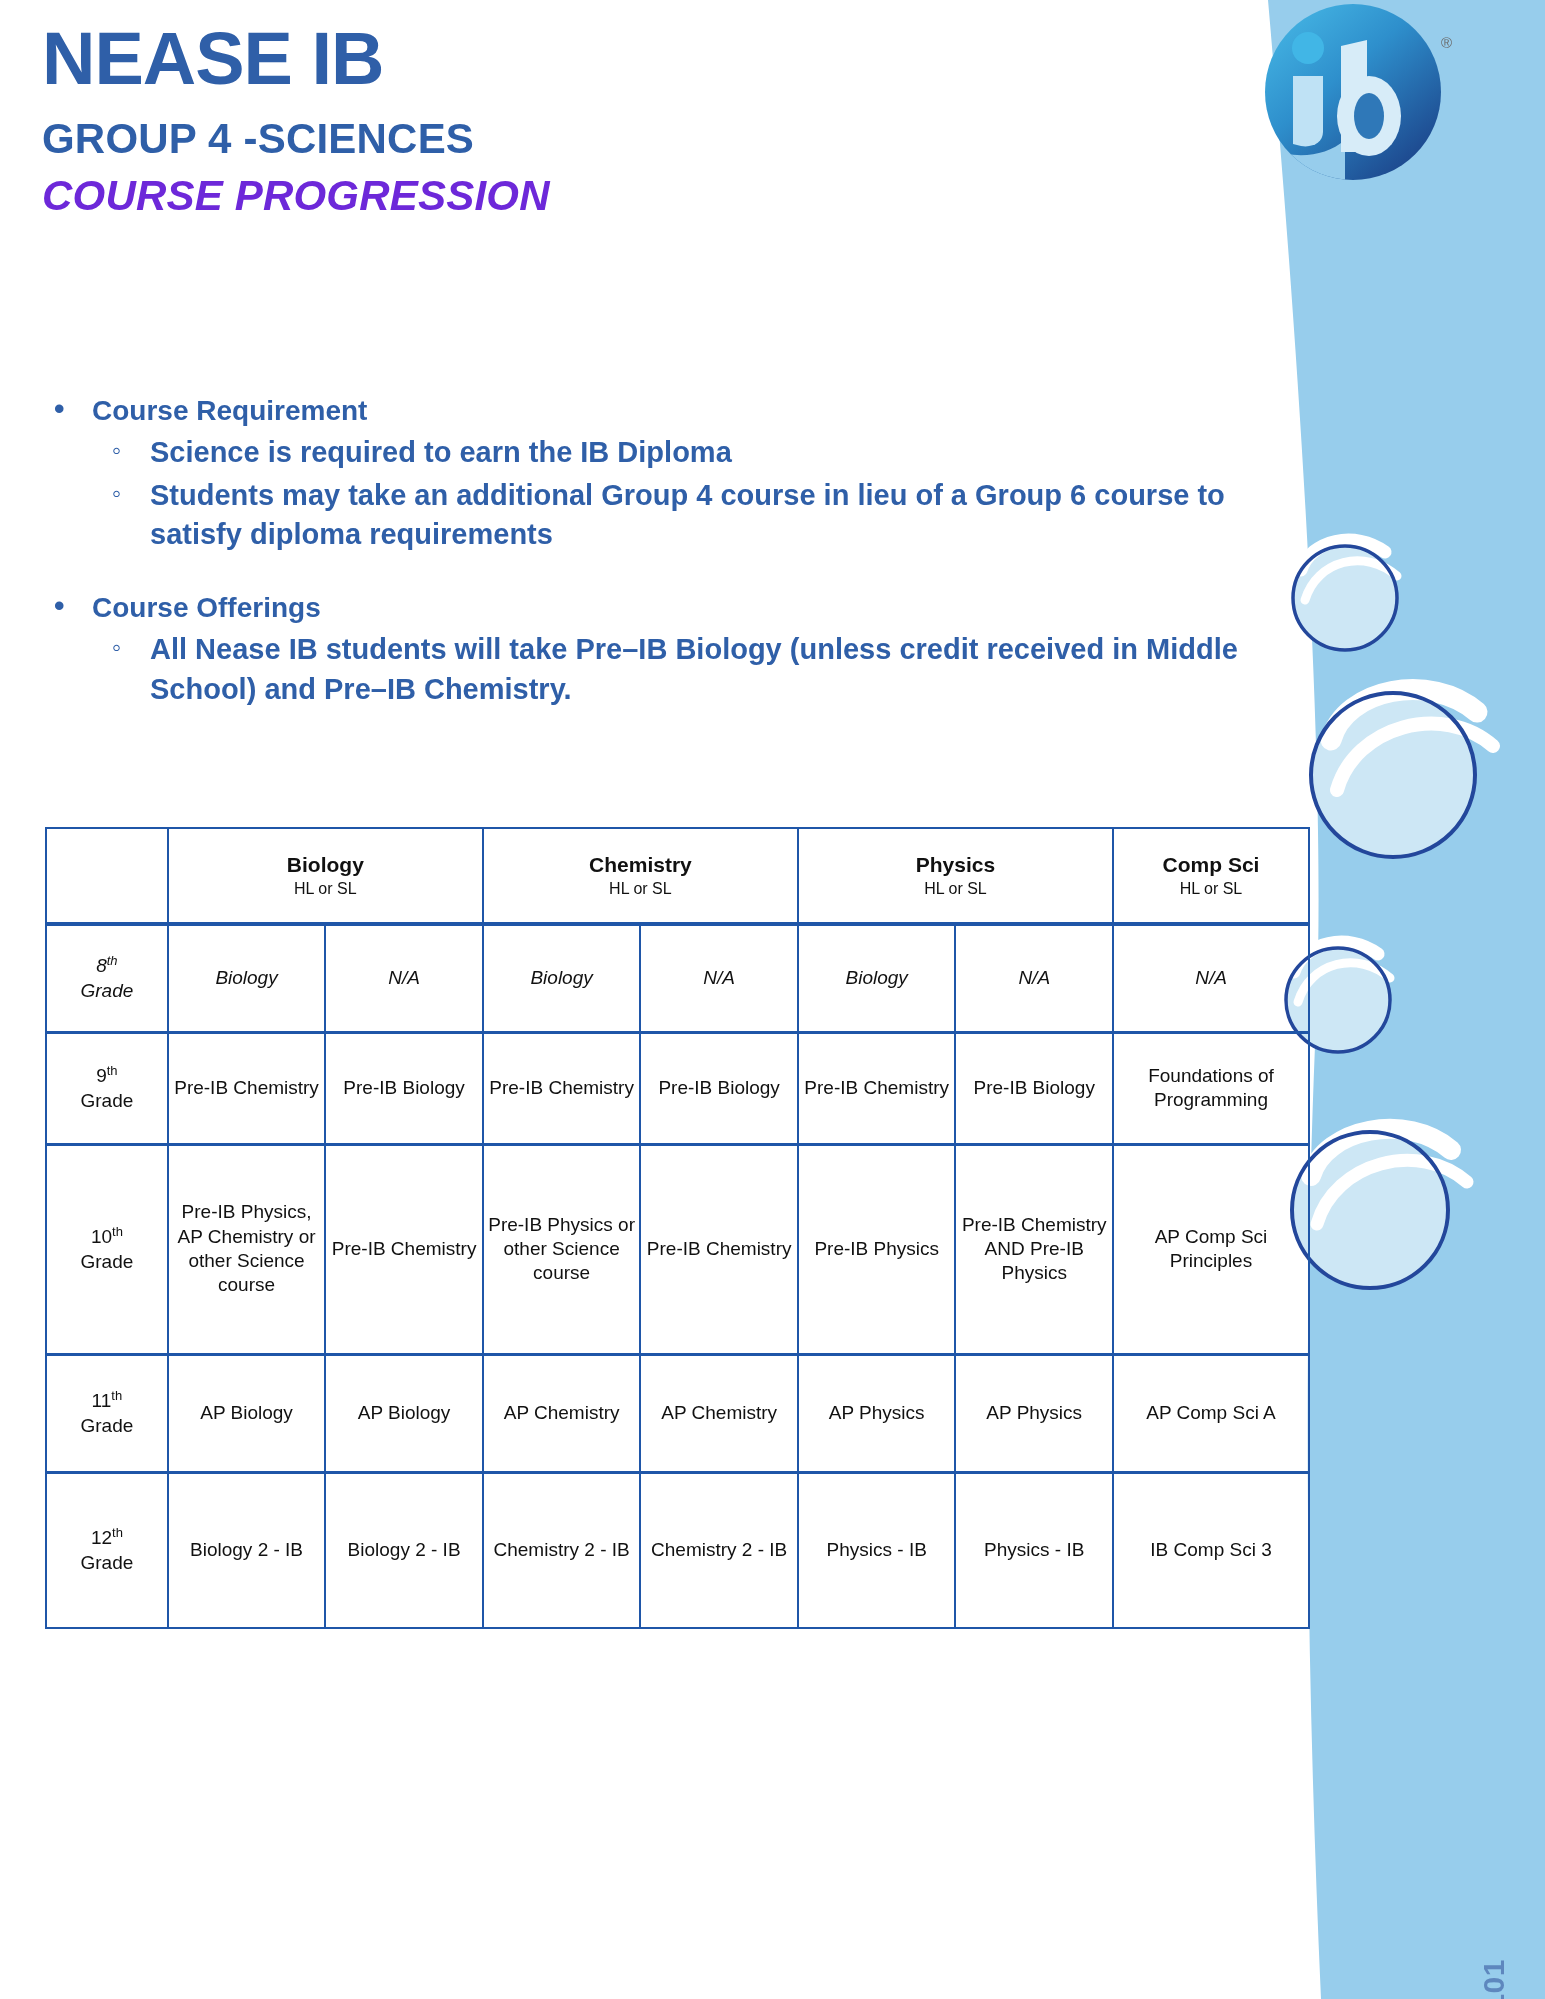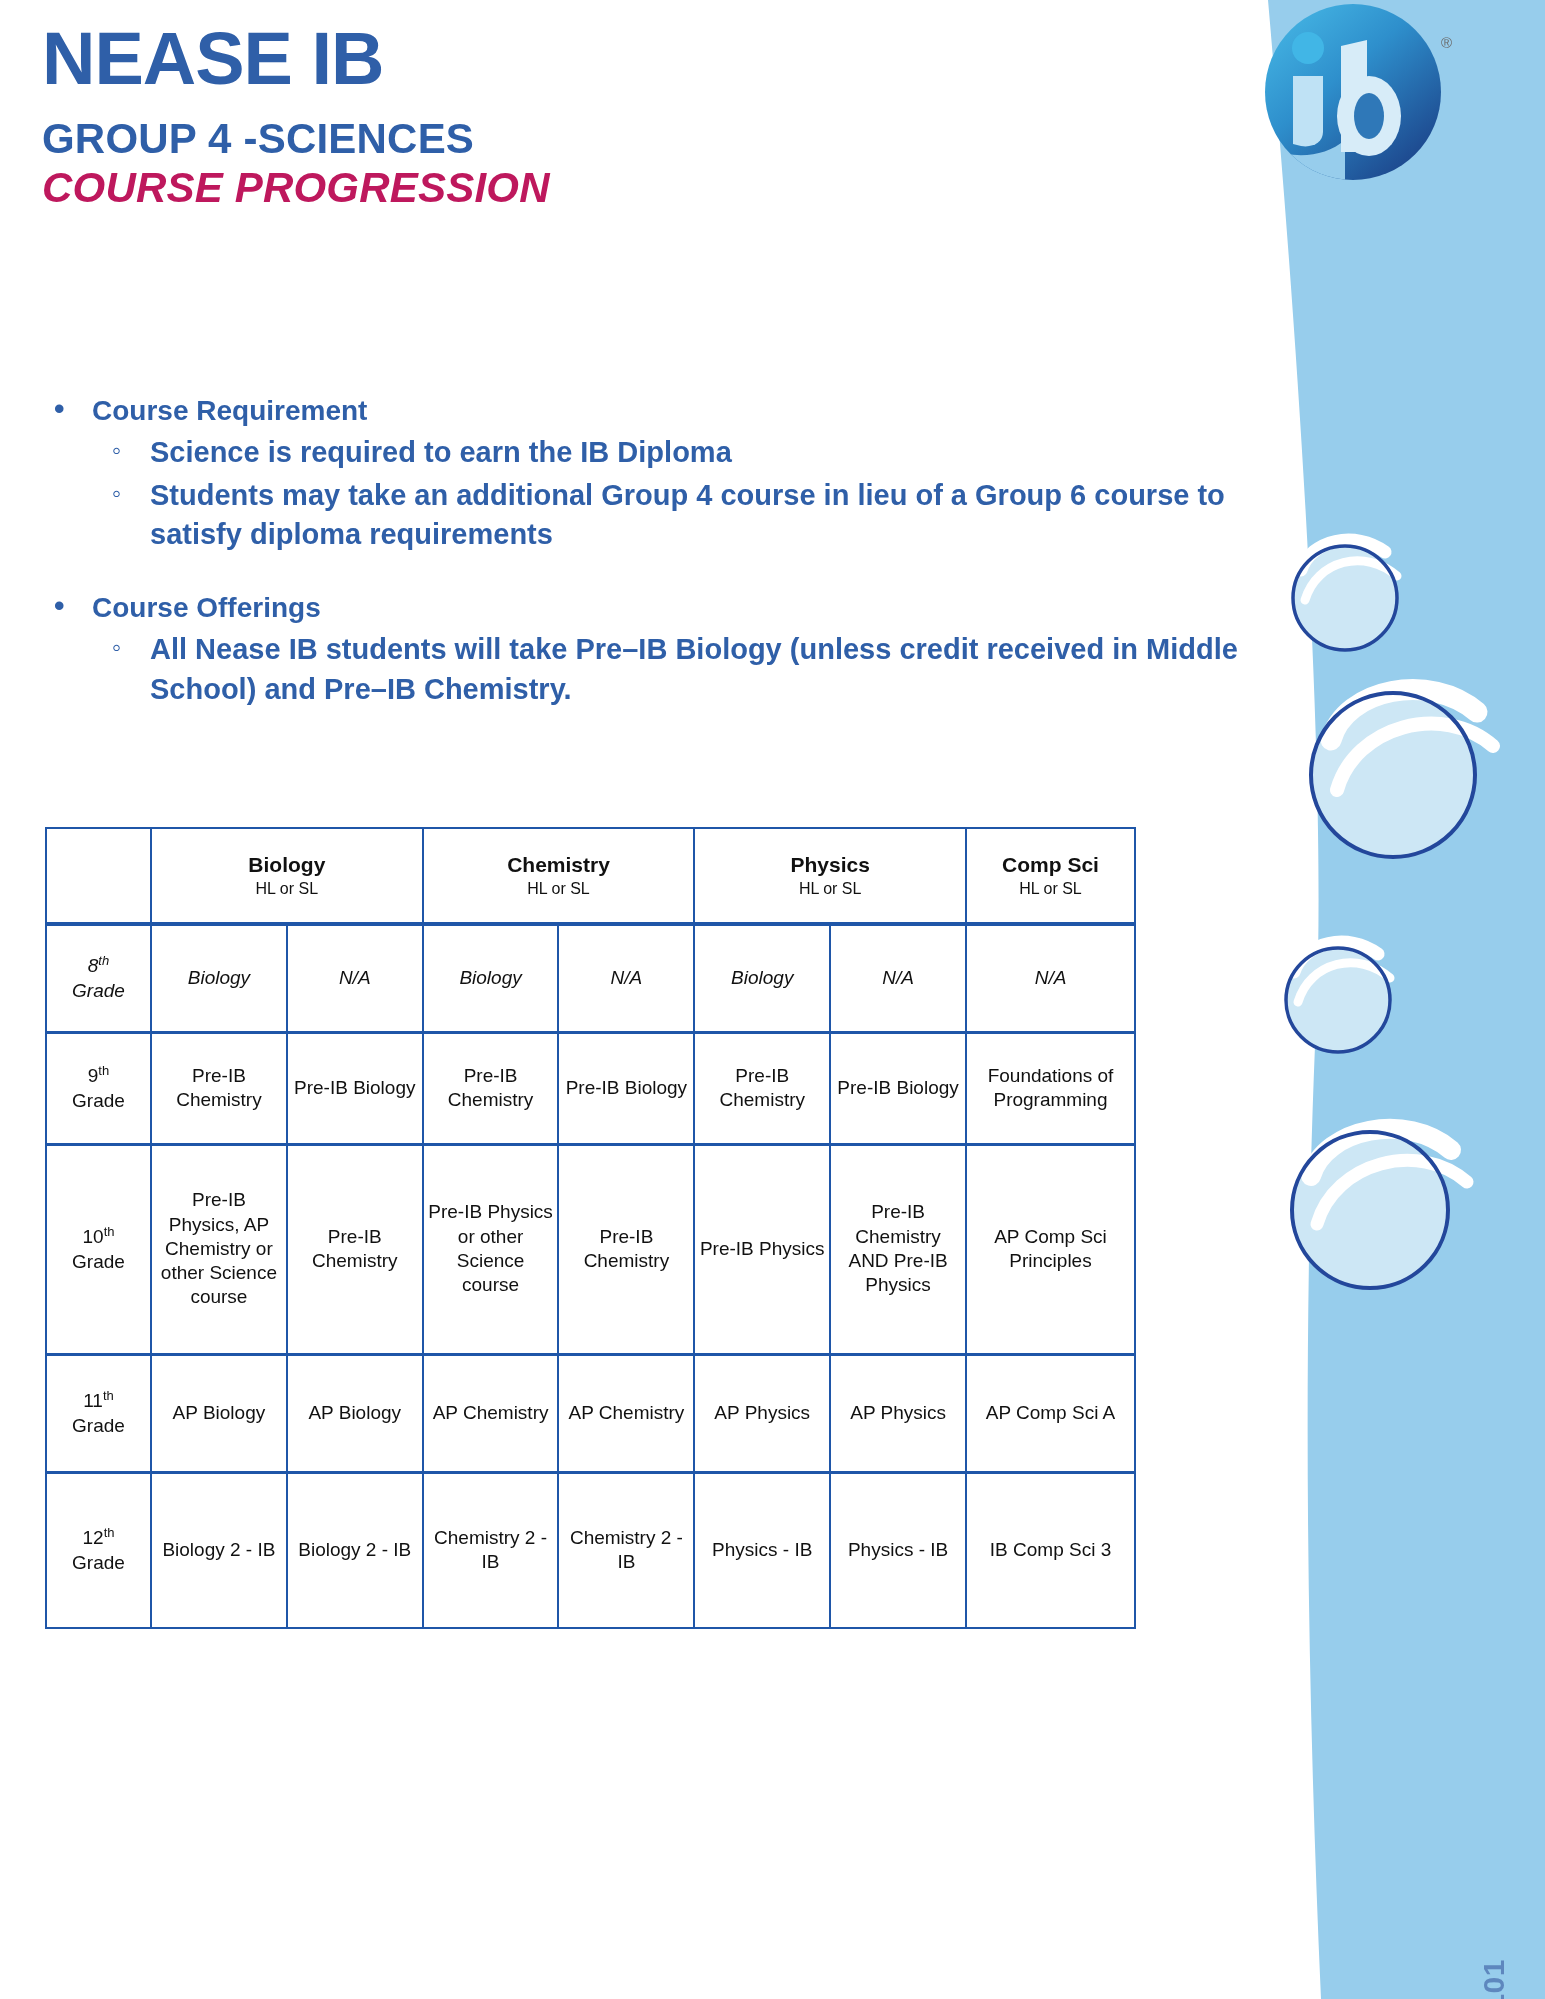--- a/index.html
+++ b/index.html
@@ -36,38 +36,38 @@
   .title-block { position: absolute; left: 42px; top: 20px; }
   h1.main-title {
     font-size: 74px; font-weight: bold; color: #2F5FA8;
     letter-spacing: -1px; line-height: 1.05;
   }
   h2.sub-title {
     font-size: 42px; font-weight: bold; color: #2F5FA8;
     margin-top: 18px; letter-spacing: 0.2px; line-height: 1.1;
   }
   h2.sub-title-italic {
-    font-size: 42px; font-weight: bold; font-style: italic; color: #be185d;
-    letter-spacing: 0.2px; line-height: 1.15; margin-top: 2px;
+    font-size: 42px; font-weight: bold; font-style: italic; color: #6d28d9;
+    letter-spacing: 0.2px; line-height: 1.15; margin-top: 10px;
   }
 
   
   .bullets { position: absolute; left: 42px; top: 355px; width: 1210px; margin-top: 40px; }
   .b1 { color: #2F5FA8; font-size: 28px; font-weight: bold;
         margin: 0 0 6px 0; padding-left: 50px; position: relative; }
   .b1::before { content: "\2022"; position: absolute; left: 12px; top: -3px; font-size: 30px; }
   .b2 { color: #2F5FA8; font-size: 29px; font-weight: 700; line-height: 1.35;
         margin: 0 0 4px 0; padding-left: 108px; position: relative; }
   .b2::before { content: "\25E6"; position: absolute; left: 70px; top: 0px; font-size: 26px; }
   .spacer { height: 34px; }
 
   
   .prog-table {
     position: absolute; left: 45px; top: 827px;
-    width: 1091px;
+    width: 1265px;
     border-collapse: collapse;
     table-layout: fixed;
   }
   .prog-table td, .prog-table th {
     border: 2px solid #1F56A8;
     text-align: center; vertical-align: middle;
     color: #111; padding: 4px 3px;
     font-size: 19px; line-height: 1.28;
     font-weight: 400;
     font-family: "Liberation Sans", sans-serif;

